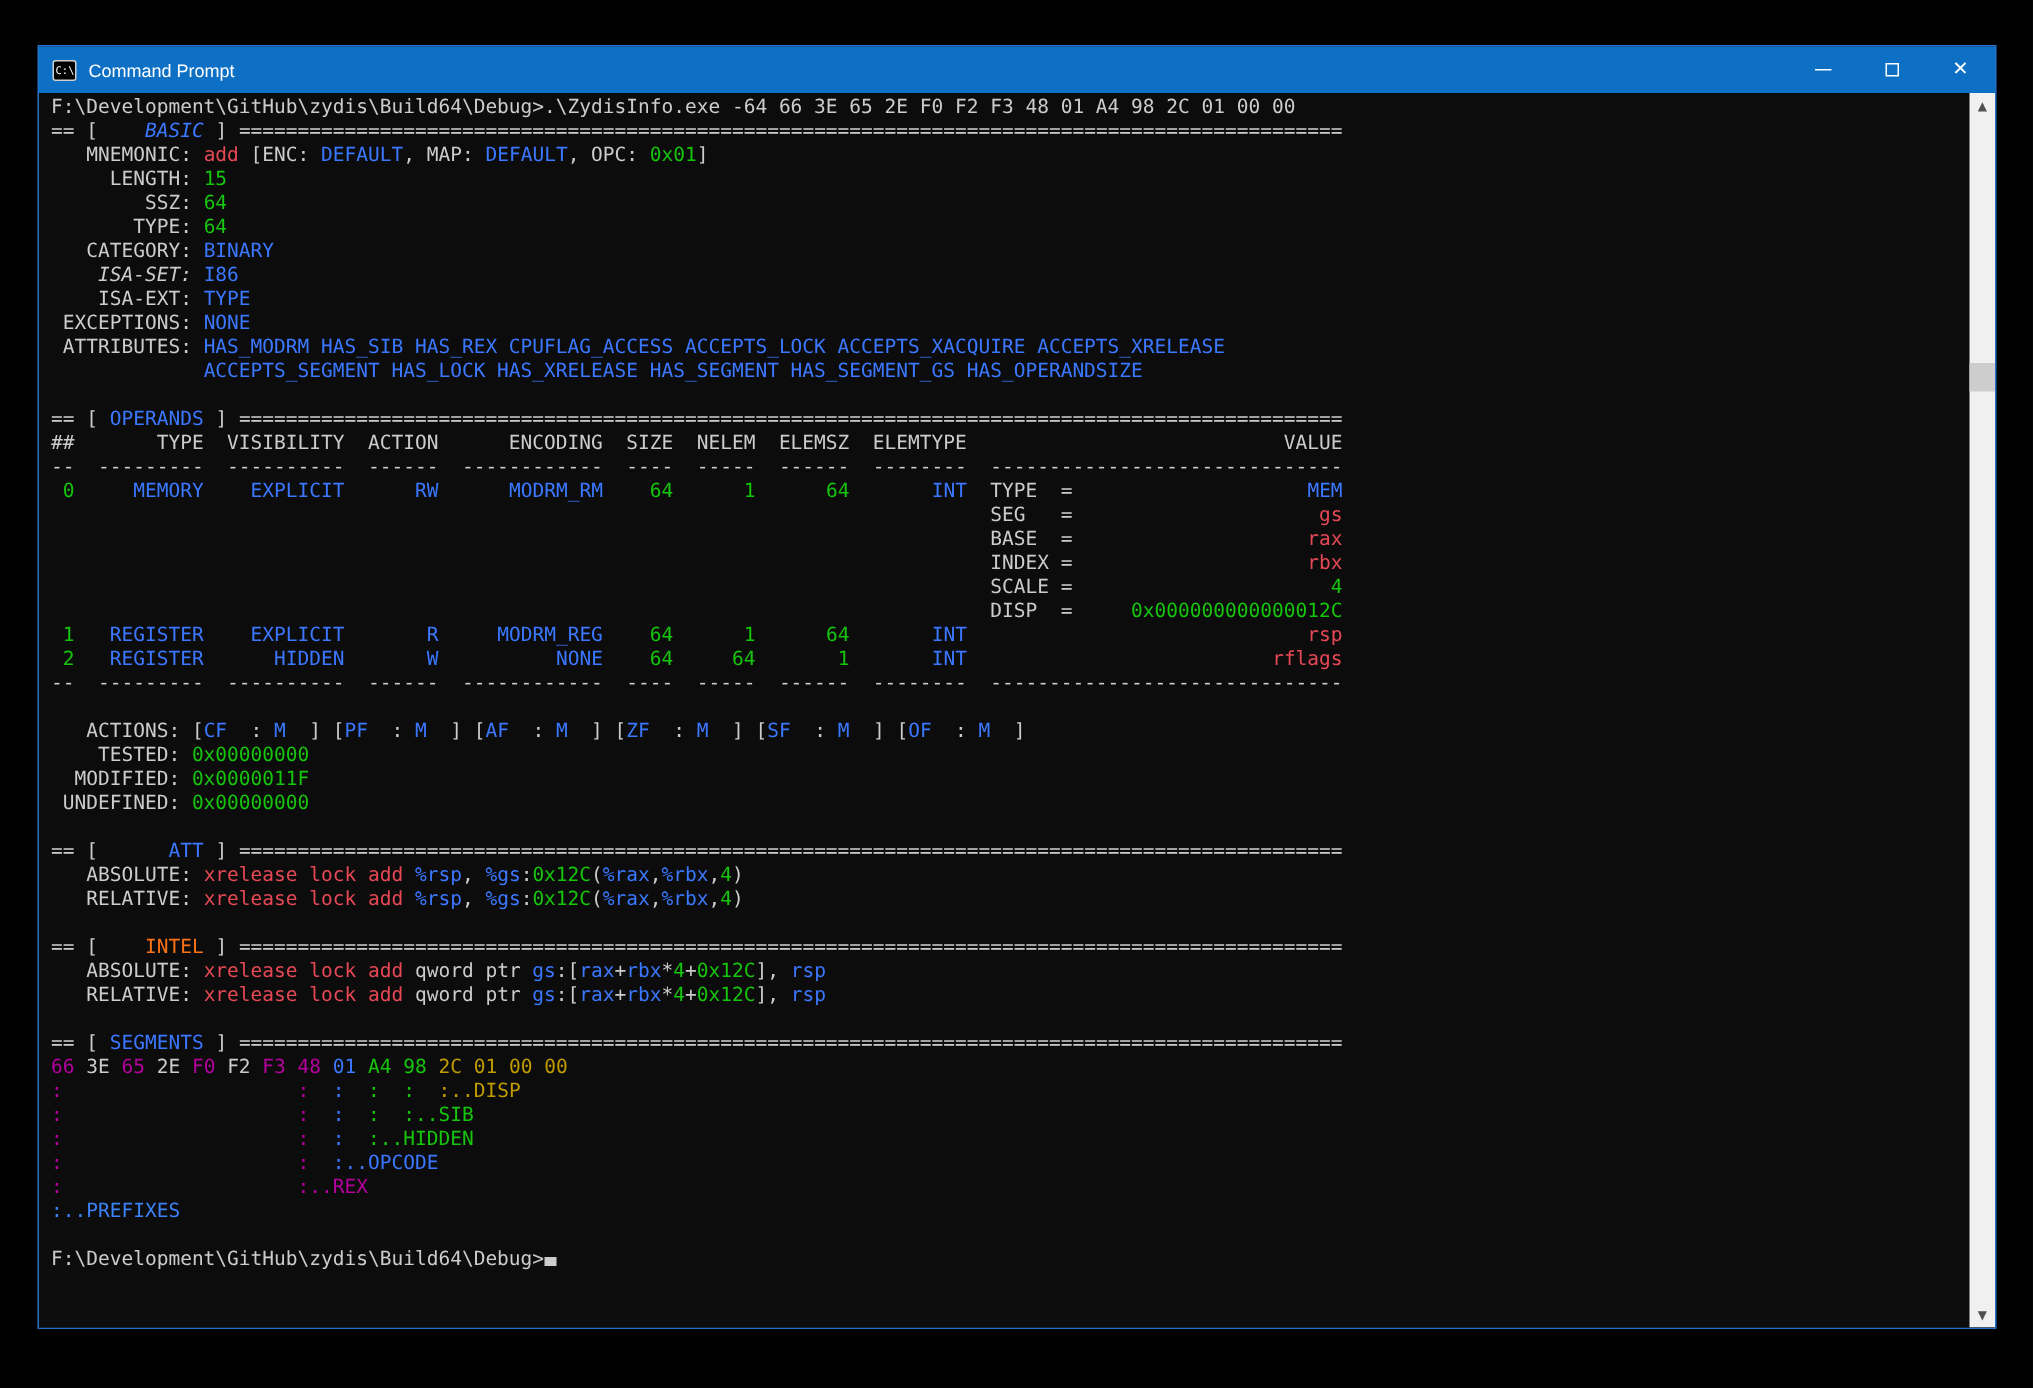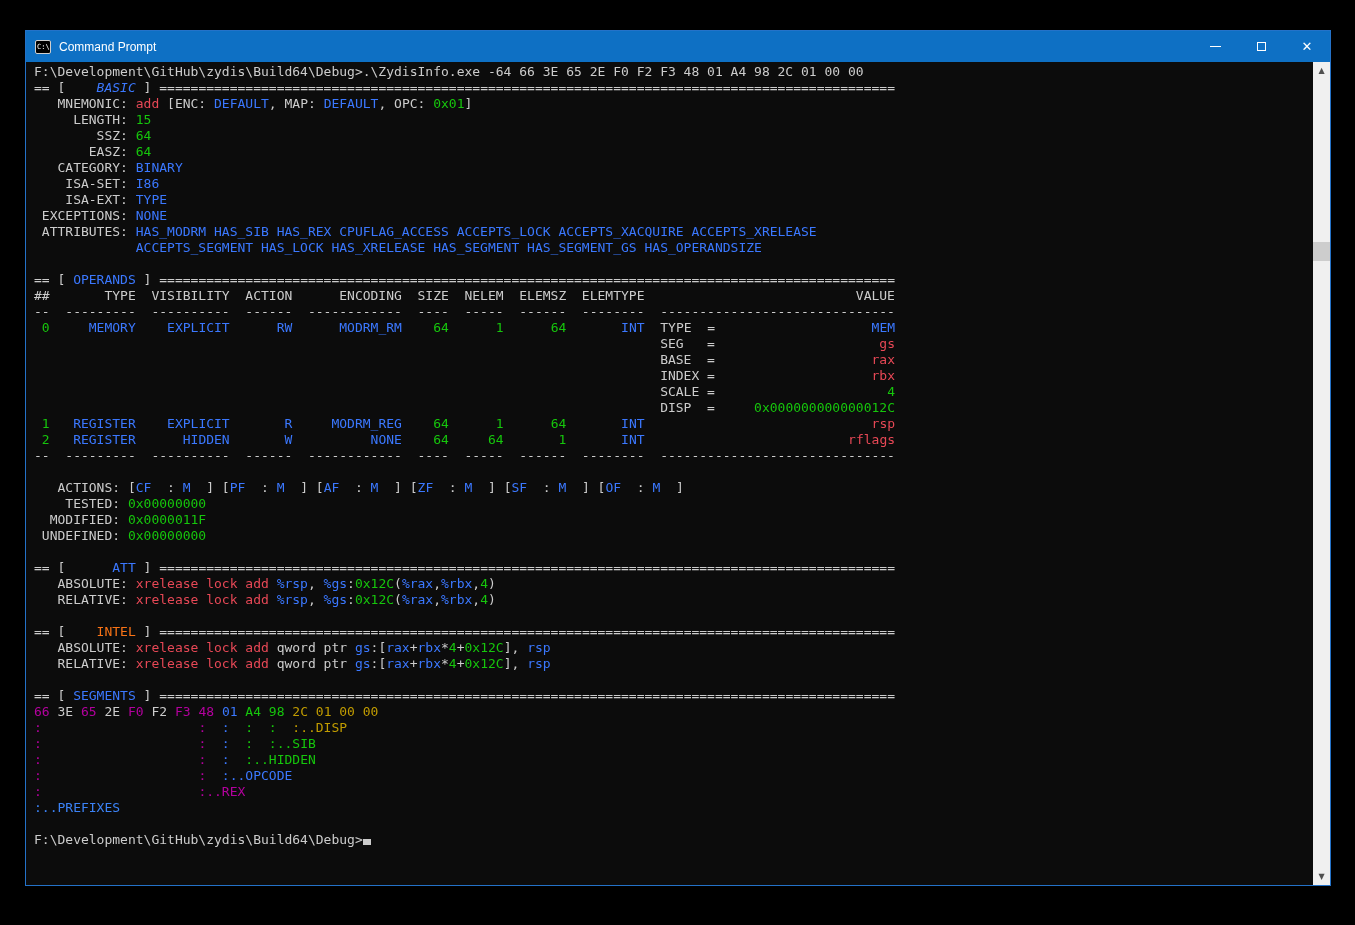--- a/index.html
+++ b/index.html
@@ -84,23 +84,23 @@
     </div>
   </div>
 
   <div class="console">
     <div class="lines">
         <div class="line"><span style="color: rgb(204, 204, 204);">F:\Development\GitHub\zydis\Build64\Debug&gt;.\ZydisInfo.exe -64 66 3E 65 2E F0 F2 F3 48 01 A4 98 2C 01 00 00</span></div>
         <div class="line"><span style="color: rgb(204, 204, 204);">== [ </span><span style="color: rgb(59, 120, 255); font-style: italic;">   BASIC</span><span style="color: rgb(204, 204, 204);"> ] </span><span style="color: rgb(204, 204, 204);">==============================================================================================</span></div>
         <div class="line"><span style="color: rgb(204, 204, 204);">   MNEMONIC: </span><span style="color: rgb(231, 72, 86);">add</span><span style="color: rgb(204, 204, 204);"> [ENC: </span><span style="color: rgb(59, 120, 255);">DEFAULT</span><span style="color: rgb(204, 204, 204);">, MAP: </span><span style="color: rgb(59, 120, 255);">DEFAULT</span><span style="color: rgb(204, 204, 204);">, OPC: </span><span style="color: rgb(22, 198, 12);">0x01</span><span style="color: rgb(204, 204, 204);">]</span></div>
         <div class="line"><span style="color: rgb(204, 204, 204);">     LENGTH: </span><span style="color: rgb(22, 198, 12);">15</span></div>
         <div class="line"><span style="color: rgb(204, 204, 204);">        SSZ: </span><span style="color: rgb(22, 198, 12);">64</span></div>
-        <div class="line"><span style="color: rgb(204, 204, 204);">       EASZ: </span><span style="color: rgb(22, 198, 12);">64</span></div>
+        <div class="line"><span style="color: rgb(204, 204, 204);">       TYPE: </span><span style="color: rgb(22, 198, 12);">64</span></div>
         <div class="line"><span style="color: rgb(204, 204, 204);">   CATEGORY: </span><span style="color: rgb(59, 120, 255);">BINARY</span></div>
-        <div class="line"><span style="color: rgb(204, 204, 204);">    ISA-SET: </span><span style="color: rgb(59, 120, 255);">I86</span></div>
+        <div class="line"><span style="color: rgb(204, 204, 204); font-style: italic;">    ISA-SET: </span><span style="color: rgb(59, 120, 255);">I86</span></div>
         <div class="line"><span style="color: rgb(204, 204, 204);">    ISA-EXT: </span><span style="color: rgb(59, 120, 255);">TYPE</span></div>
         <div class="line"><span style="color: rgb(204, 204, 204);"> EXCEPTIONS: </span><span style="color: rgb(59, 120, 255);">NONE</span></div>
         <div class="line"><span style="color: rgb(204, 204, 204);"> ATTRIBUTES: </span><span style="color: rgb(59, 120, 255);">HAS_MODRM HAS_SIB HAS_REX CPUFLAG_ACCESS ACCEPTS_LOCK ACCEPTS_XACQUIRE ACCEPTS_XRELEASE</span></div>
         <div class="line"><span style="color: rgb(204, 204, 204);">             </span><span style="color: rgb(59, 120, 255);">ACCEPTS_SEGMENT HAS_LOCK HAS_XRELEASE HAS_SEGMENT HAS_SEGMENT_GS HAS_OPERANDSIZE</span></div>
         <div class="line"></div>
         <div class="line"><span style="color: rgb(204, 204, 204);">== [ </span><span style="color: rgb(59, 120, 255);">OPERANDS</span><span style="color: rgb(204, 204, 204);"> ] </span><span style="color: rgb(204, 204, 204);">==============================================================================================</span></div>
         <div class="line"><span style="color: rgb(204, 204, 204);">##       TYPE  VISIBILITY  ACTION      ENCODING  SIZE  NELEM  ELEMSZ  ELEMTYPE</span><span style="color: rgb(204, 204, 204);">                           </span><span style="color: rgb(204, 204, 204);">VALUE</span></div>
         <div class="line"><span style="color: rgb(204, 204, 204);">--  ---------  ----------  ------  ------------  ----  -----  ------  --------  </span><span style="color: rgb(204, 204, 204);">------------------------------</span></div>
         <div class="line"><span style="color: rgb(204, 204, 204);"> </span><span style="color: rgb(22, 198, 12);">0</span><span style="color: rgb(204, 204, 204);">     </span><span style="color: rgb(59, 120, 255);">MEMORY</span><span style="color: rgb(204, 204, 204);">    </span><span style="color: rgb(59, 120, 255);">EXPLICIT</span><span style="color: rgb(204, 204, 204);">      </span><span style="color: rgb(59, 120, 255);">RW</span><span style="color: rgb(204, 204, 204);">      </span><span style="color: rgb(59, 120, 255);">MODRM_RM</span><span style="color: rgb(204, 204, 204);">    </span><span style="color: rgb(22, 198, 12);">64</span><span style="color: rgb(204, 204, 204);">      </span><span style="color: rgb(22, 198, 12);">1</span><span style="color: rgb(204, 204, 204);">      </span><span style="color: rgb(22, 198, 12);">64</span><span style="color: rgb(204, 204, 204);">       </span><span style="color: rgb(59, 120, 255);">INT</span><span style="color: rgb(204, 204, 204);">  TYPE  =</span><span style="color: rgb(204, 204, 204);">                    </span><span style="color: rgb(59, 120, 255);">MEM</span></div>
         <div class="line"><span style="color: rgb(204, 204, 204);">                                                                                </span><span style="color: rgb(204, 204, 204);">SEG   =</span><span style="color: rgb(204, 204, 204);">                     </span><span style="color: rgb(231, 72, 86);">gs</span></div>

